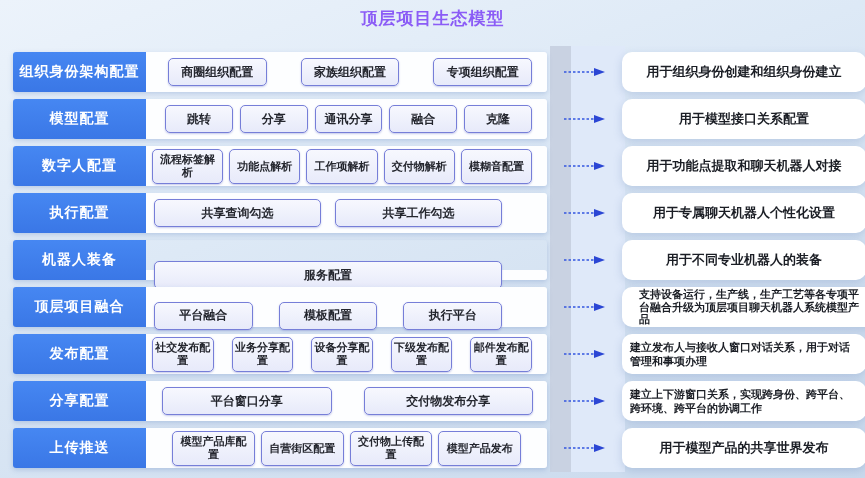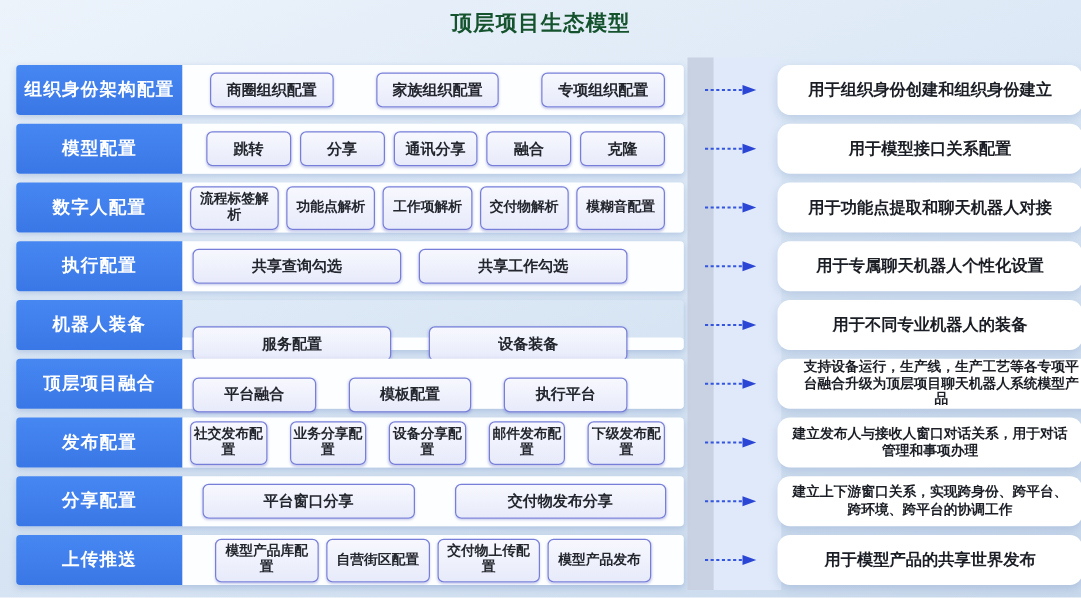--- a/index.html
+++ b/index.html
@@ -3,21 +3,21 @@
 <meta charset="utf-8">
 <style>
   html,body{margin:0;padding:0;}
   body{
     width:865px;height:478px;overflow:hidden;position:relative;
     background:linear-gradient(160deg,#ecf3fb 0%,#dde9f6 40%,#c9d9ec 100%);
     font-family:"Liberation Sans","DejaVu Sans",sans-serif;
   }
   .title{
     position:absolute;top:7px;left:0;width:100%;text-align:center;
-    font-size:17px;font-weight:bold;color:#14532d;letter-spacing:1px;
+    font-size:17px;font-weight:bold;color:#8b5cf6;letter-spacing:1px;
   }
   .band-gray{position:absolute;left:550px;top:46px;width:21px;height:426px;background:#c9d2e2;}
   .band-blue{position:absolute;left:571px;top:46px;width:54px;height:426px;background:#dfe9f9;}
   .rows{
     position:absolute;left:13px;top:52px;
     display:flex;flex-direction:column;gap:7px;
   }
   .row{display:flex;height:40px;align-items:stretch;}
   .bar{
     display:flex;flex:0 0 534px;border-radius:3px;
@@ -49,21 +49,21 @@
   .r6 .mid{padding:17px 45px 0 8px;gap:26px;}
   .r7 .mid{padding:0 15px 0 6px;gap:18px;}
   .r8 .mid{padding:0 14px 0 16px;gap:32px;}
   .r9 .mid{padding:0 26px;gap:6px;}
   .arrow-zone{
     flex:0 0 75px;display:flex;align-items:center;justify-content:center;
   }
   .desc{
     flex:0 0 228px;display:flex;align-items:center;justify-content:center;
     background:#ffffff;border-radius:10px;padding:0 8px;
-    font-size:13px;font-weight:bold;color:#1b1e25;text-align:center;
+    font-size:13px;font-weight:bold;color:#1b1e25;
     box-shadow:0 3px 8px rgba(110,140,190,.3);
   }
   .r6 .desc{font-size:11px;line-height:1.18;padding:0 17px;}
   .r7 .desc,.r8 .desc{font-size:11px;line-height:1.3;}
 </style>
 </head>
 <body>
 
 <div class="title">顶层项目生态模型</div>
 <div class="band-gray"></div>
@@ -144,21 +144,20 @@
         </svg>
     </div>
     <div class="desc">用于专属聊天机器人个性化设置</div>
   </div>
 
   <div class="row r5">
     <div class="bar">
       <div class="label">机器人装备</div>
       <div class="mid">
         <div class="box">服务配置</div>
-        <div class="box">设备装备</div>
       </div>
     </div>
     <div class="arrow-zone">
       <svg width="44" height="10" viewBox="0 0 44 10">
           <line x1="1" y1="5" x2="31" y2="5" stroke="#3355e0" stroke-width="1.5" stroke-dasharray="2.5 2"></line>
           <polygon points="31,1 42,5 31,9" fill="#2b46d4"></polygon>
         </svg>
     </div>
     <div class="desc">用于不同专业机器人的装备</div>
   </div>
@@ -181,22 +180,22 @@
     <div class="desc">支持设备运行，生产线，生产工艺等各专项平台融合升级为顶层项目聊天机器人系统模型产品</div>
   </div>
 
   <div class="row r7 two">
     <div class="bar">
       <div class="label">发布配置</div>
       <div class="mid">
         <div class="box">社交发布配置</div>
         <div class="box">业务分享配置</div>
         <div class="box">设备分享配置</div>
+        <div class="box">下级发布配置</div>
         <div class="box">邮件发布配置</div>
-        <div class="box">下级发布配置</div>
       </div>
     </div>
     <div class="arrow-zone">
       <svg width="44" height="10" viewBox="0 0 44 10">
           <line x1="1" y1="5" x2="31" y2="5" stroke="#3355e0" stroke-width="1.5" stroke-dasharray="2.5 2"></line>
           <polygon points="31,1 42,5 31,9" fill="#2b46d4"></polygon>
         </svg>
     </div>
     <div class="desc">建立发布人与接收人窗口对话关系，用于对话管理和事项办理</div>
   </div>

